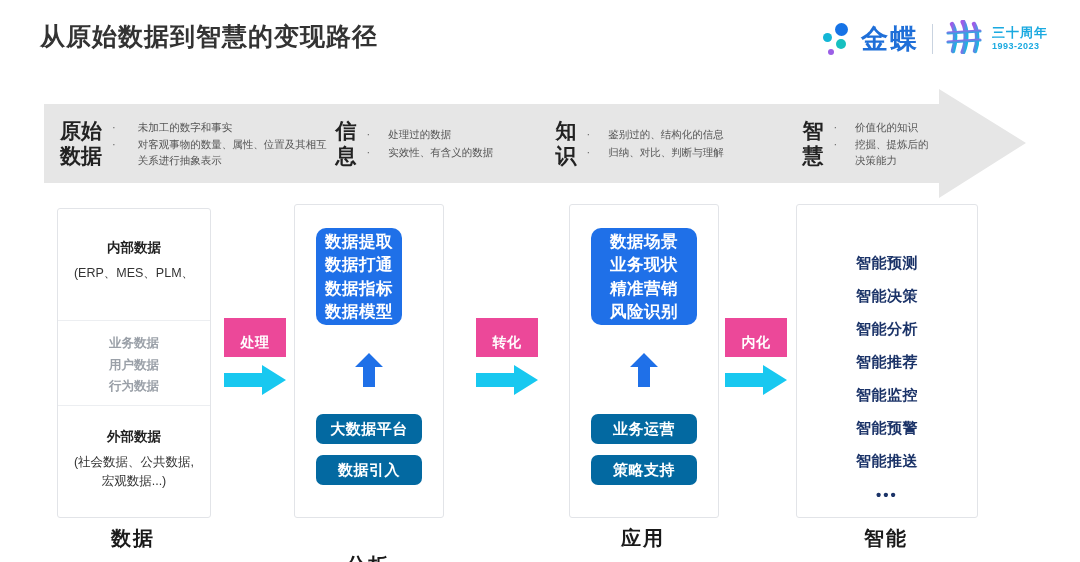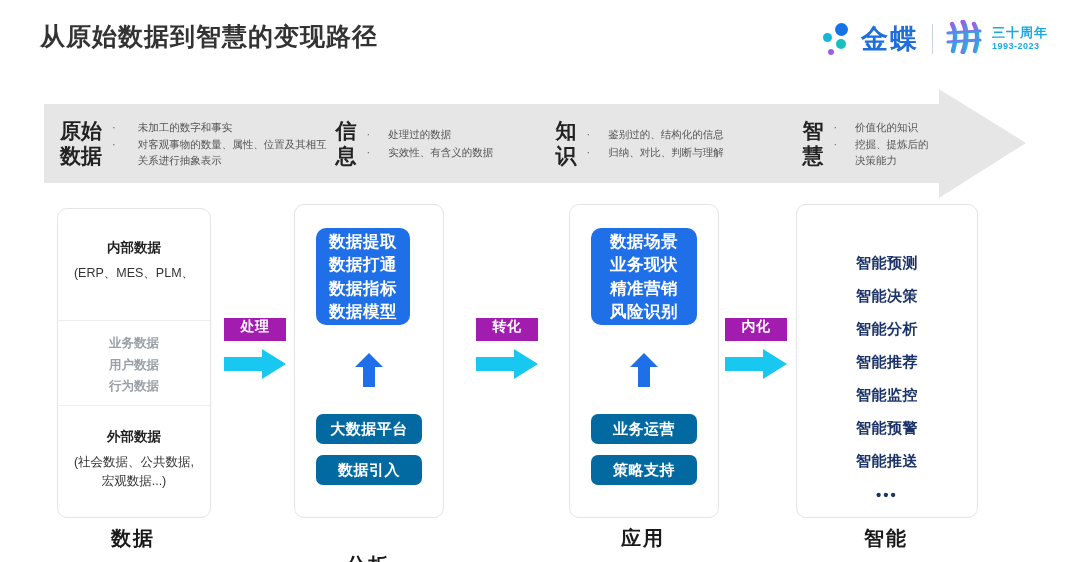--- a/index.html
+++ b/index.html
@@ -130,21 +130,21 @@
   }
   .bcol-1 .bullet { margin-right: 22px; }
   .bcol-2 .bullet, .bcol-3 .bullet, .bcol-4 .bullet { margin-right: 18px; }
   .bitem-text { white-space: normal; max-width: 210px; }
 
   
   .card {
     position: absolute;
     background: #ffffff;
     border: 1px solid #e2e4e8;
-    border-radius: 10px;
+    border-radius: 3px;
   }
   .card-1 { left: 57px;  top: 208px; width: 152px; height: 308px; }
   .card-2 { left: 294px; top: 204px; width: 148px; height: 312px; }
   .card-3 { left: 569px; top: 204px; width: 148px; height: 312px; }
   .card-4 { left: 796px; top: 204px; width: 180px; height: 312px; }
 
   .seg {
     position: absolute;
     left: 0; right: 0;
     text-align: center;
@@ -225,26 +225,26 @@
     color: #1b3368;
     letter-spacing: 2px;
   }
 
   
   .connector { position: absolute; width: 62px; }
   .conn-1 { left: 224px; top: 318px; }
   .conn-2 { left: 476px; top: 318px; }
   .conn-3 { left: 725px; top: 318px; }
   .conn-label {
-    background: #a21caf;
+    background: #ec4899;
     color: #ffffff;
     font-size: 14px;
     font-weight: bold;
     text-align: center;
-    padding: 0 0 5px;
+    padding: 16px 0 5px;
     letter-spacing: .5px;
   }
   .conn-arrow { margin-top: 7px; }
   .conn-arrow svg { display: block; }
 
   
   .foot-label {
     position: absolute;
     top: 525px;
     font-size: 20px;
@@ -381,21 +381,21 @@
       <div class="seg-mid">行为数据</div>
     </div>
     <div class="seg" style="top:197px; height:109px; padding-top:22px;">
       <div class="seg-title">外部数据</div>
       <div class="seg-sub">(社会数据、公共数据,</div>
       <div class="seg-sub">宏观数据...)</div>
     </div>
   </div>
 
   <div class="card card-2">
-    <div class="bluebox" style="left:21px; top:23px; width:94px; height:97px;">
+    <div class="bluebox" style="left:21px; top:23px; width:86px; height:97px;">
       <div class="bluebox-line">数据提取</div>
       <div class="bluebox-line">数据打通</div>
       <div class="bluebox-line">数据指标</div>
       <div class="bluebox-line">数据模型</div>
     </div>
     <div class="uparrow" style="left:60px; top:148px;">
       <svg width="28" height="34" viewBox="0 0 28 34">
         <path d="M14 0 L28 14 L20 14 L20 34 L8 34 L8 14 L0 14 Z" fill="#1f70e8"></path>
       </svg>
     </div>

